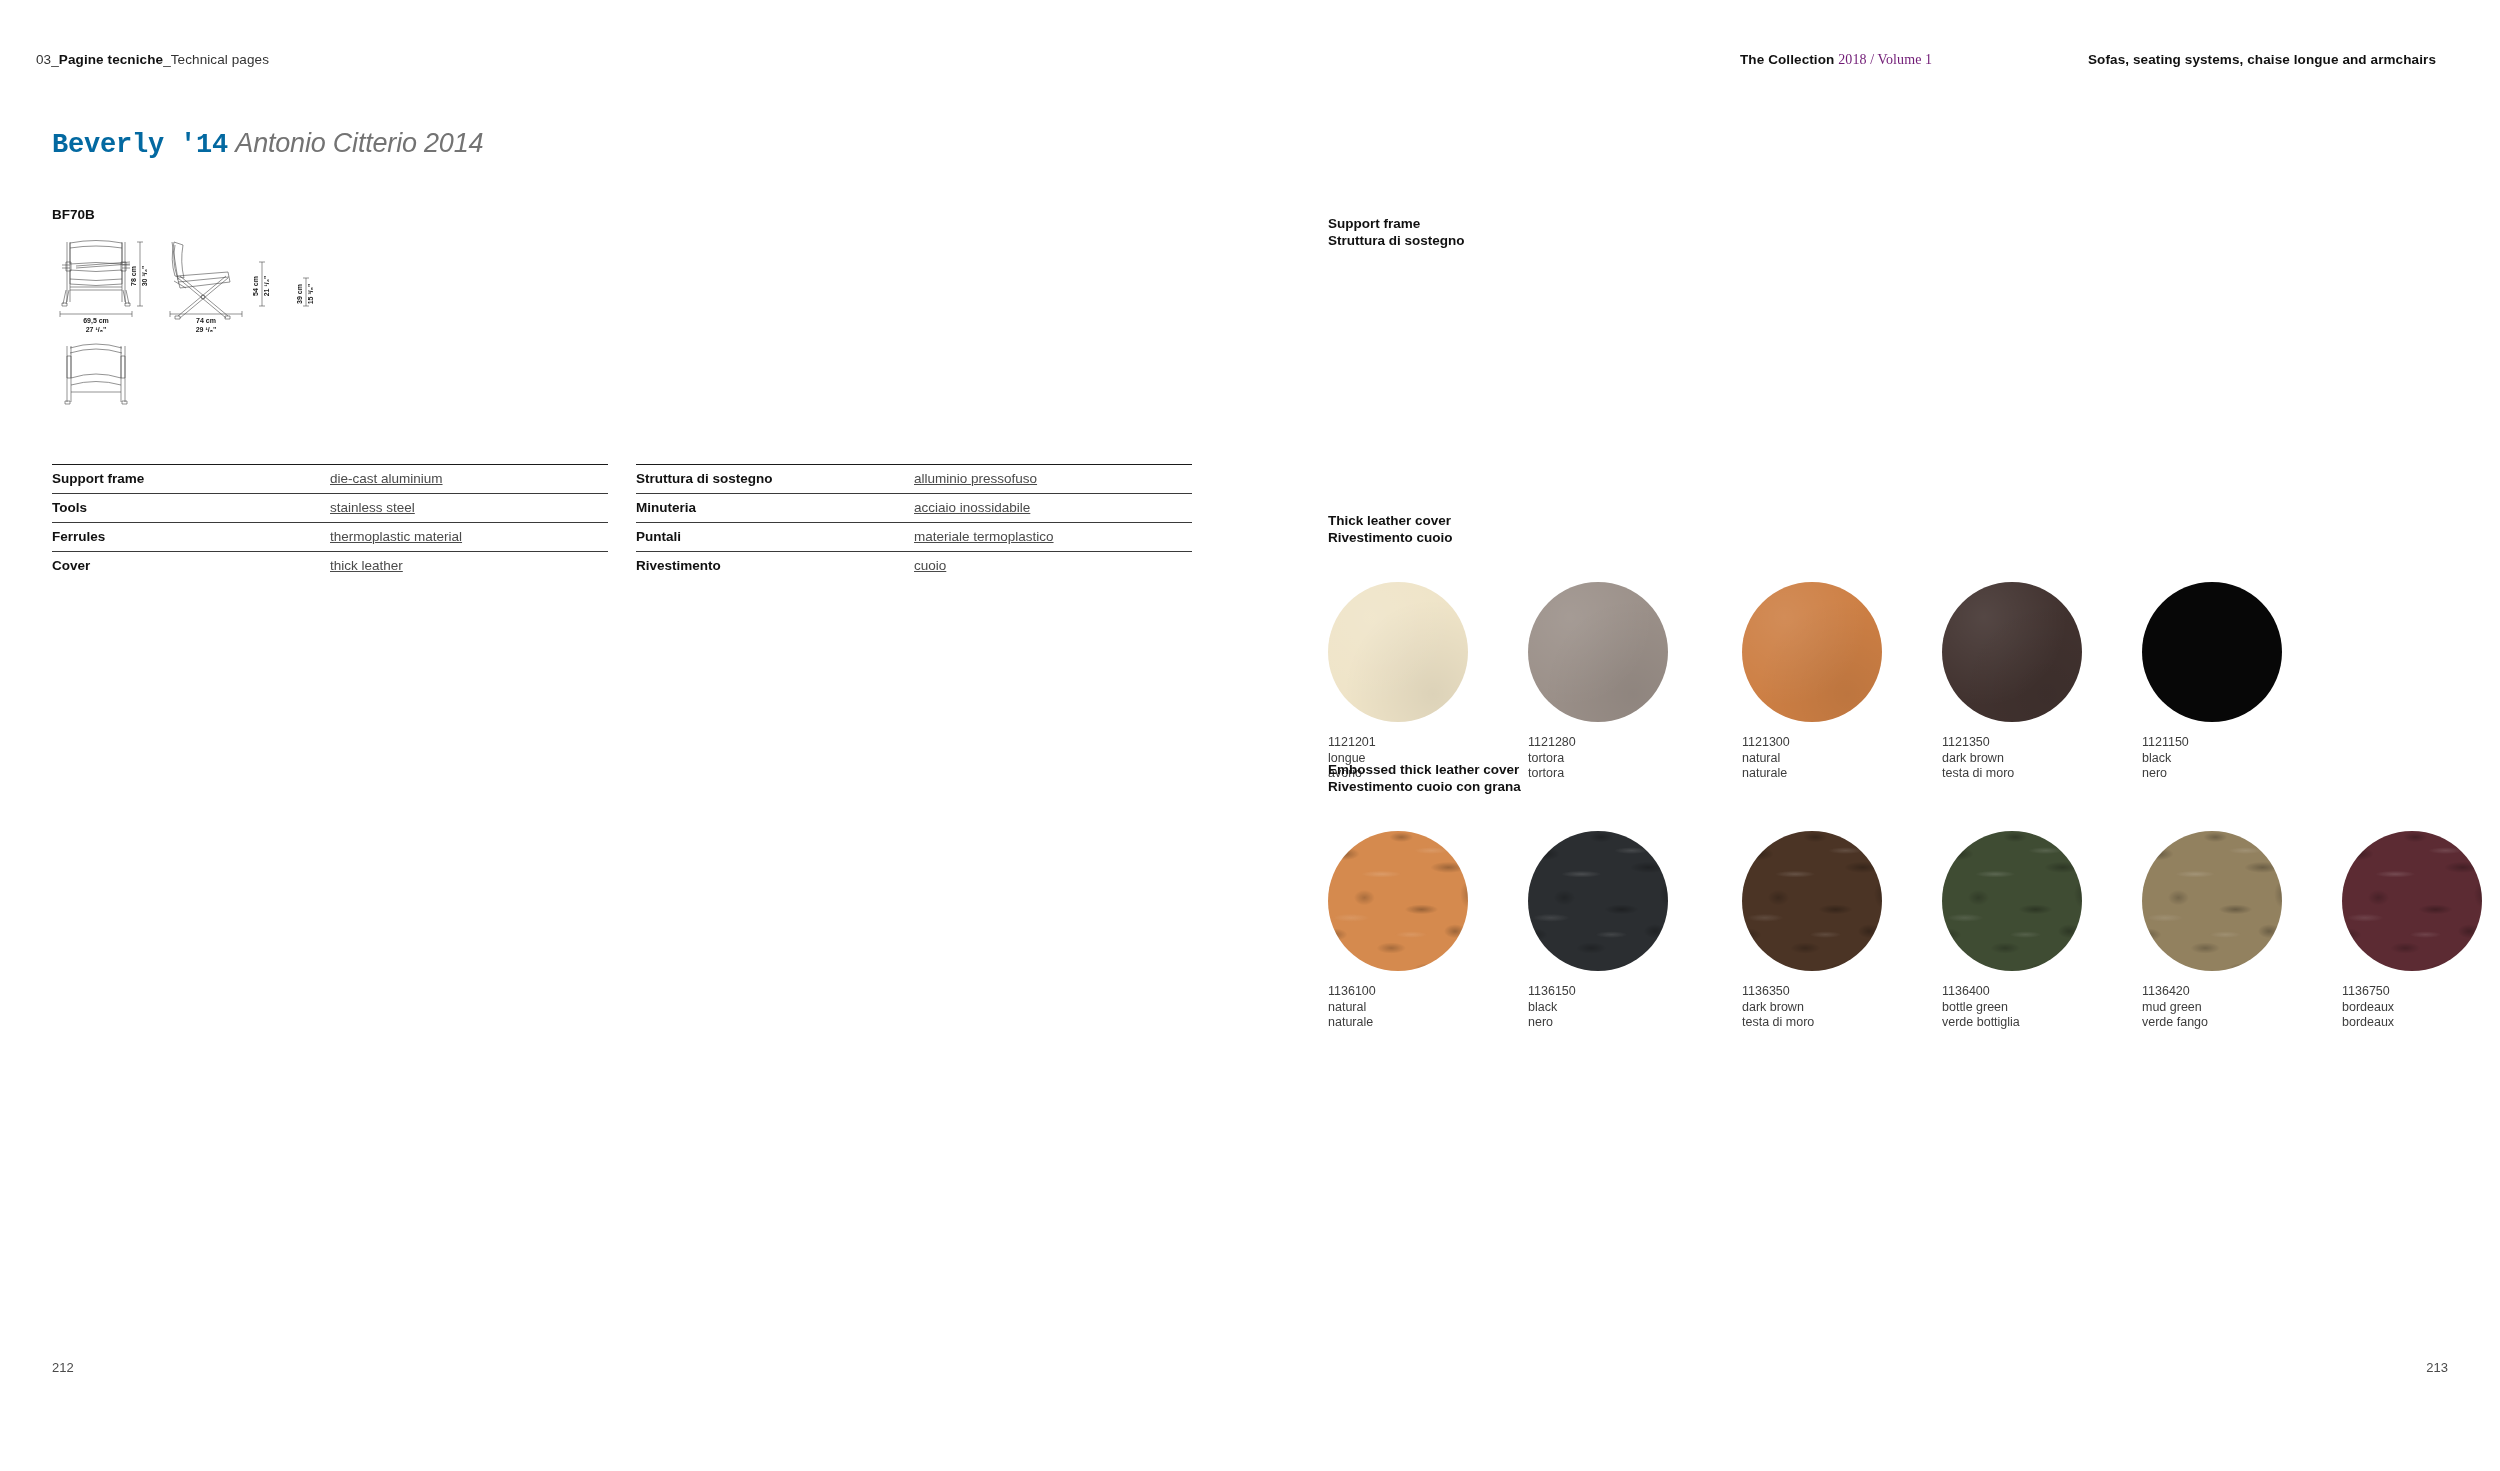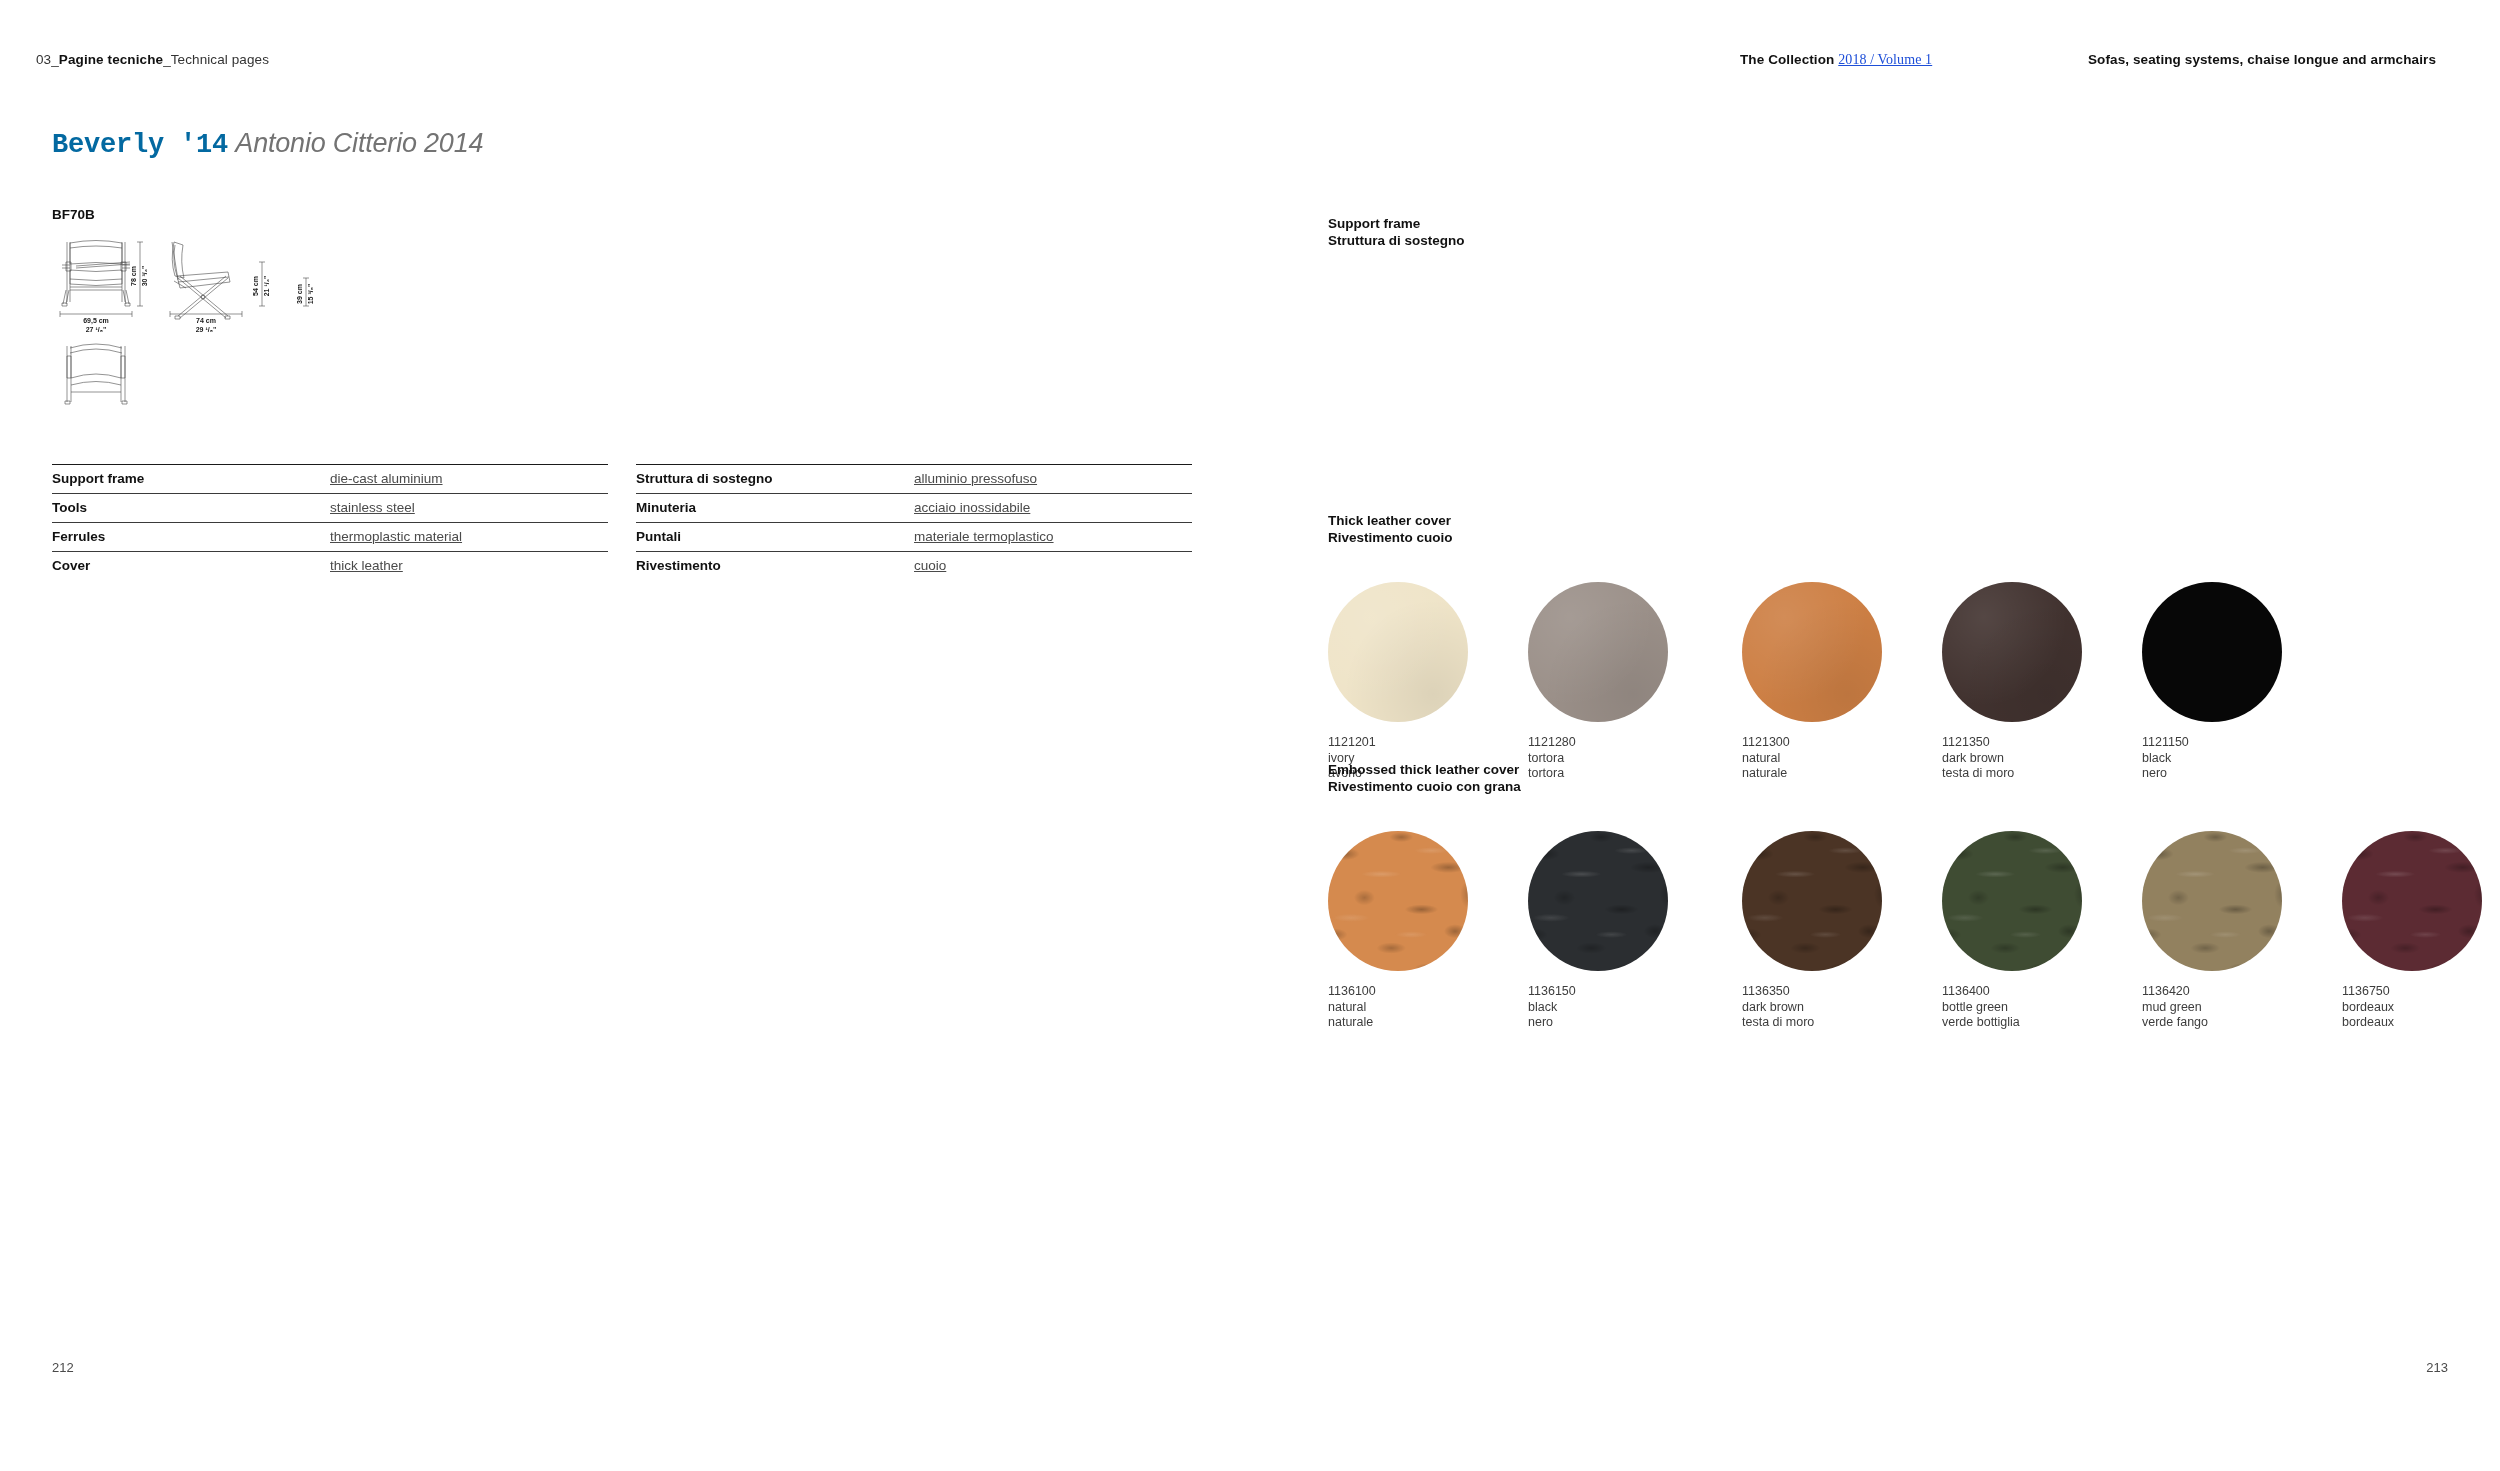--- a/index.html
+++ b/index.html
@@ -18,21 +18,21 @@
     background: #ffffff;
   }
 
   
   .runhead { position: absolute; top: 52px; font-size: 13.5px; letter-spacing: .1px; white-space: nowrap; }
   .runhead-left  { left: 36px; }
   .runhead-mid   { left: 1740px; }
   .runhead-right { left: 2088px; }
   .rh-b  { font-weight: 700; color: #111; }
   .rh-n  { font-weight: 400; color: #333; }
-  .rh-serif { font-family: "Liberation Serif", serif; font-weight: 400; color: #1d4ed8; font-size: 14px; text-decoration: underline; }
+  .rh-serif { font-family: "Liberation Serif", serif; font-weight: 400; color: #701a75; font-size: 14px; }
 
   
   .title-block { position: absolute; left: 52px; top: 128px; white-space: nowrap; }
   .title-bold { font-size: 27px; font-weight: 700; letter-spacing: -.2px; color: #0369a1; font-family: Liberation Mono, monospace; }
   .title-reg  { font-size: 27px; font-weight: 400; letter-spacing: -.2px; color: #737373; font-style: italic; }
 
   
   .model-code { position: absolute; left: 52px; top: 207px; font-size: 13.5px; font-weight: 700; color: #111; }
 
   
@@ -321,21 +321,21 @@
     <div class="section-head">
       <div>Thick leather cover</div>
       <div>Rivestimento cuoio</div>
     </div>
     <div class="swatch-row" style="margin-top:36px; height:210px;">
 
       <div class="swatch-item" style="left:0px;">
         <div class="swatch-disc grain-soft" style="background:#efe4c8;"></div>
         <div class="swatch-caption">
           <div class="swatch-code">1121201</div>
-          <div>ivory</div>
+          <div>longue</div>
           <div>avorio</div>
         </div>
       </div>
 
       <div class="swatch-item" style="left:200px;">
         <div class="swatch-disc grain-soft" style="background:#9b9089;"></div>
         <div class="swatch-caption">
           <div class="swatch-code">1121280</div>
           <div>tortora</div>
           <div>tortora</div>

